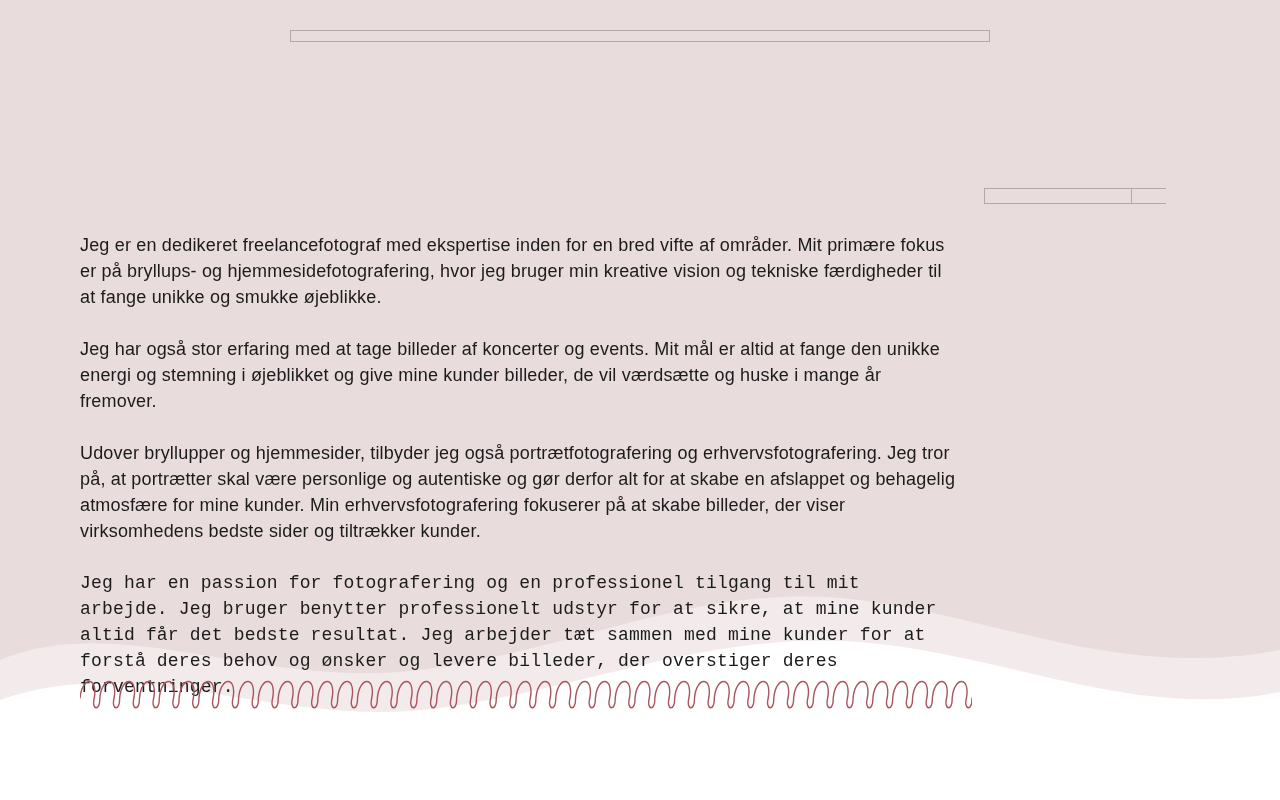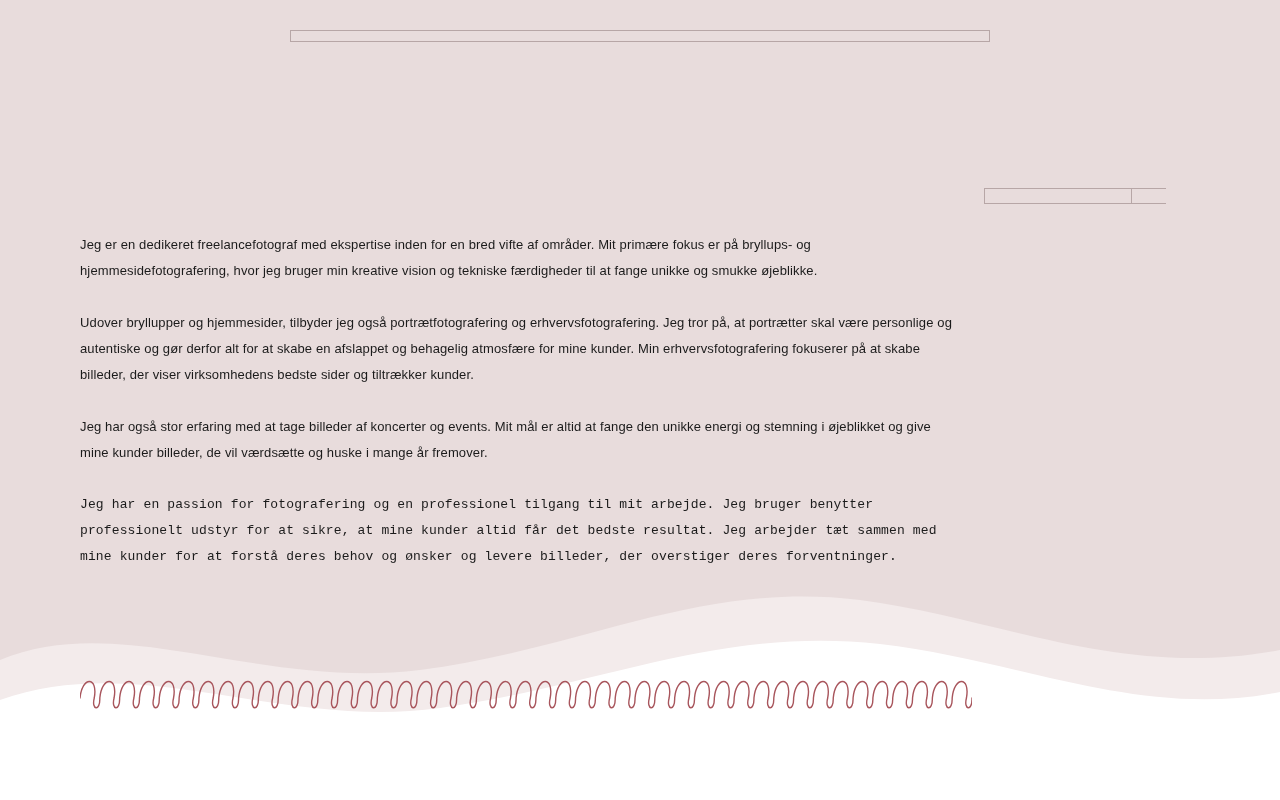--- a/index.html
+++ b/index.html
@@ -73,21 +73,21 @@
 
   
   .content {
     position: absolute;
     left: 80px;
     top: 232px;
     width: 890px;
   }
   .content p {
     margin: 0 12px 26px 0;
-    font-size: 13px;
+    font-size: 18px;
     line-height: 26px;
     color: #1b1b1b;
     letter-spacing: 0.01em;
   }
   .content p:last-child {
     margin-bottom: 0;
     font-family: Liberation Mono, monospace;
   }
 
   
@@ -115,22 +115,22 @@
       <path d="M0,160 C140,110 280,190 440,168 C600,146 720,86 880,104 C1020,120 1140,180 1280,152 L1280,260 L0,260 Z" fill="#ffffff"></path>
     </svg>
   </div>
 
   <div class="broken-img header-banner"></div>
 
   <div class="broken-img side-photo"></div>
 
   <div class="content">
     <p>Jeg er en dedikeret freelancefotograf med ekspertise inden for en bred vifte af områder. Mit primære fokus er på bryllups- og hjemmesidefotografering, hvor jeg bruger min kreative vision og tekniske færdigheder til at fange unikke og smukke øjeblikke.</p>
+    <p>Jeg har også stor erfaring med at tage billeder af koncerter og events. Mit mål er altid at fange den unikke energi og stemning i øjeblikket og give mine kunder billeder, de vil værdsætte og huske i mange år fremover.</p>
     <p>Udover bryllupper og hjemmesider, tilbyder jeg også portrætfotografering og erhvervsfotografering. Jeg tror på, at portrætter skal være personlige og autentiske og gør derfor alt for at skabe en afslappet og behagelig atmosfære for mine kunder. Min erhvervsfotografering fokuserer på at skabe billeder, der viser virksomhedens bedste sider og tiltrækker kunder.</p>
-    <p>Jeg har også stor erfaring med at tage billeder af koncerter og events. Mit mål er altid at fange den unikke energi og stemning i øjeblikket og give mine kunder billeder, de vil værdsætte og huske i mange år fremover.</p>
     <p>Jeg har en passion for fotografering og en professionel tilgang til mit arbejde. Jeg bruger benytter professionelt udstyr for at sikre, at mine kunder altid får det bedste resultat. Jeg arbejder tæt sammen med mine kunder for at forstå deres behov og ønsker og levere billeder, der overstiger deres forventninger.</p>
   </div>
 
   <div class="squiggle">
     <svg id="squiggle-svg" viewBox="0 0 892 34" preserveAspectRatio="none" aria-hidden="true">
       <path id="squiggle-path" d="M0,22 c1.9822222222222223,-22 18.236444444444444,-22 14.272,0 c-3.171555555555556,12 5.946666666666666,14 5.550222222222223,0 c1.9822222222222223,-22 18.236444444444444,-22 14.272,0 c-3.171555555555556,12 5.946666666666666,14 5.550222222222223,0 c1.9822222222222223,-22 18.236444444444444,-22 14.272,0 c-3.171555555555556,12 5.946666666666666,14 5.550222222222223,0 c1.9822222222222223,-22 18.236444444444444,-22 14.272,0 c-3.171555555555556,12 5.946666666666666,14 5.550222222222223,0 c1.9822222222222223,-22 18.236444444444444,-22 14.272,0 c-3.171555555555556,12 5.946666666666666,14 5.550222222222223,0 c1.9822222222222223,-22 18.236444444444444,-22 14.272,0 c-3.171555555555556,12 5.946666666666666,14 5.550222222222223,0 c1.9822222222222223,-22 18.236444444444444,-22 14.272,0 c-3.171555555555556,12 5.946666666666666,14 5.550222222222223,0 c1.9822222222222223,-22 18.236444444444444,-22 14.272,0 c-3.171555555555556,12 5.946666666666666,14 5.550222222222223,0 c1.9822222222222223,-22 18.236444444444444,-22 14.272,0 c-3.171555555555556,12 5.946666666666666,14 5.550222222222223,0 c1.9822222222222223,-22 18.236444444444444,-22 14.272,0 c-3.171555555555556,12 5.946666666666666,14 5.550222222222223,0 c1.9822222222222223,-22 18.236444444444444,-22 14.272,0 c-3.171555555555556,12 5.946666666666666,14 5.550222222222223,0 c1.9822222222222223,-22 18.236444444444444,-22 14.272,0 c-3.171555555555556,12 5.946666666666666,14 5.550222222222223,0 c1.9822222222222223,-22 18.236444444444444,-22 14.272,0 c-3.171555555555556,12 5.946666666666666,14 5.550222222222223,0 c1.9822222222222223,-22 18.236444444444444,-22 14.272,0 c-3.171555555555556,12 5.946666666666666,14 5.550222222222223,0 c1.9822222222222223,-22 18.236444444444444,-22 14.272,0 c-3.171555555555556,12 5.946666666666666,14 5.550222222222223,0 c1.9822222222222223,-22 18.236444444444444,-22 14.272,0 c-3.171555555555556,12 5.946666666666666,14 5.550222222222223,0 c1.9822222222222223,-22 18.236444444444444,-22 14.272,0 c-3.171555555555556,12 5.946666666666666,14 5.550222222222223,0 c1.9822222222222223,-22 18.236444444444444,-22 14.272,0 c-3.171555555555556,12 5.946666666666666,14 5.550222222222223,0 c1.9822222222222223,-22 18.236444444444444,-22 14.272,0 c-3.171555555555556,12 5.946666666666666,14 5.550222222222223,0 c1.9822222222222223,-22 18.236444444444444,-22 14.272,0 c-3.171555555555556,12 5.946666666666666,14 5.550222222222223,0 c1.9822222222222223,-22 18.236444444444444,-22 14.272,0 c-3.171555555555556,12 5.946666666666666,14 5.550222222222223,0 c1.9822222222222223,-22 18.236444444444444,-22 14.272,0 c-3.171555555555556,12 5.946666666666666,14 5.550222222222223,0 c1.9822222222222223,-22 18.236444444444444,-22 14.272,0 c-3.171555555555556,12 5.946666666666666,14 5.550222222222223,0 c1.9822222222222223,-22 18.236444444444444,-22 14.272,0 c-3.171555555555556,12 5.946666666666666,14 5.550222222222223,0 c1.9822222222222223,-22 18.236444444444444,-22 14.272,0 c-3.171555555555556,12 5.946666666666666,14 5.550222222222223,0 c1.9822222222222223,-22 18.236444444444444,-22 14.272,0 c-3.171555555555556,12 5.946666666666666,14 5.550222222222223,0 c1.9822222222222223,-22 18.236444444444444,-22 14.272,0 c-3.171555555555556,12 5.946666666666666,14 5.550222222222223,0 c1.9822222222222223,-22 18.236444444444444,-22 14.272,0 c-3.171555555555556,12 5.946666666666666,14 5.550222222222223,0 c1.9822222222222223,-22 18.236444444444444,-22 14.272,0 c-3.171555555555556,12 5.946666666666666,14 5.550222222222223,0 c1.9822222222222223,-22 18.236444444444444,-22 14.272,0 c-3.171555555555556,12 5.946666666666666,14 5.550222222222223,0 c1.9822222222222223,-22 18.236444444444444,-22 14.272,0 c-3.171555555555556,12 5.946666666666666,14 5.550222222222223,0 c1.9822222222222223,-22 18.236444444444444,-22 14.272,0 c-3.171555555555556,12 5.946666666666666,14 5.550222222222223,0 c1.9822222222222223,-22 18.236444444444444,-22 14.272,0 c-3.171555555555556,12 5.946666666666666,14 5.550222222222223,0 c1.9822222222222223,-22 18.236444444444444,-22 14.272,0 c-3.171555555555556,12 5.946666666666666,14 5.550222222222223,0 c1.9822222222222223,-22 18.236444444444444,-22 14.272,0 c-3.171555555555556,12 5.946666666666666,14 5.550222222222223,0 c1.9822222222222223,-22 18.236444444444444,-22 14.272,0 c-3.171555555555556,12 5.946666666666666,14 5.550222222222223,0 c1.9822222222222223,-22 18.236444444444444,-22 14.272,0 c-3.171555555555556,12 5.946666666666666,14 5.550222222222223,0 c1.9822222222222223,-22 18.236444444444444,-22 14.272,0 c-3.171555555555556,12 5.946666666666666,14 5.550222222222223,0 c1.9822222222222223,-22 18.236444444444444,-22 14.272,0 c-3.171555555555556,12 5.946666666666666,14 5.550222222222223,0 c1.9822222222222223,-22 18.236444444444444,-22 14.272,0 c-3.171555555555556,12 5.946666666666666,14 5.550222222222223,0 c1.9822222222222223,-22 18.236444444444444,-22 14.272,0 c-3.171555555555556,12 5.946666666666666,14 5.550222222222223,0 c1.9822222222222223,-22 18.236444444444444,-22 14.272,0 c-3.171555555555556,12 5.946666666666666,14 5.550222222222223,0 c1.9822222222222223,-22 18.236444444444444,-22 14.272,0 c-3.171555555555556,12 5.946666666666666,14 5.550222222222223,0 c1.9822222222222223,-22 18.236444444444444,-22 14.272,0 c-3.171555555555556,12 5.946666666666666,14 5.550222222222223,0 c1.9822222222222223,-22 18.236444444444444,-22 14.272,0 c-3.171555555555556,12 5.946666666666666,14 5.550222222222223,0" fill="none" stroke="#a8555c" stroke-width="1.4" stroke-linecap="round"></path>
     </svg>
   </div>
 
 </div>

